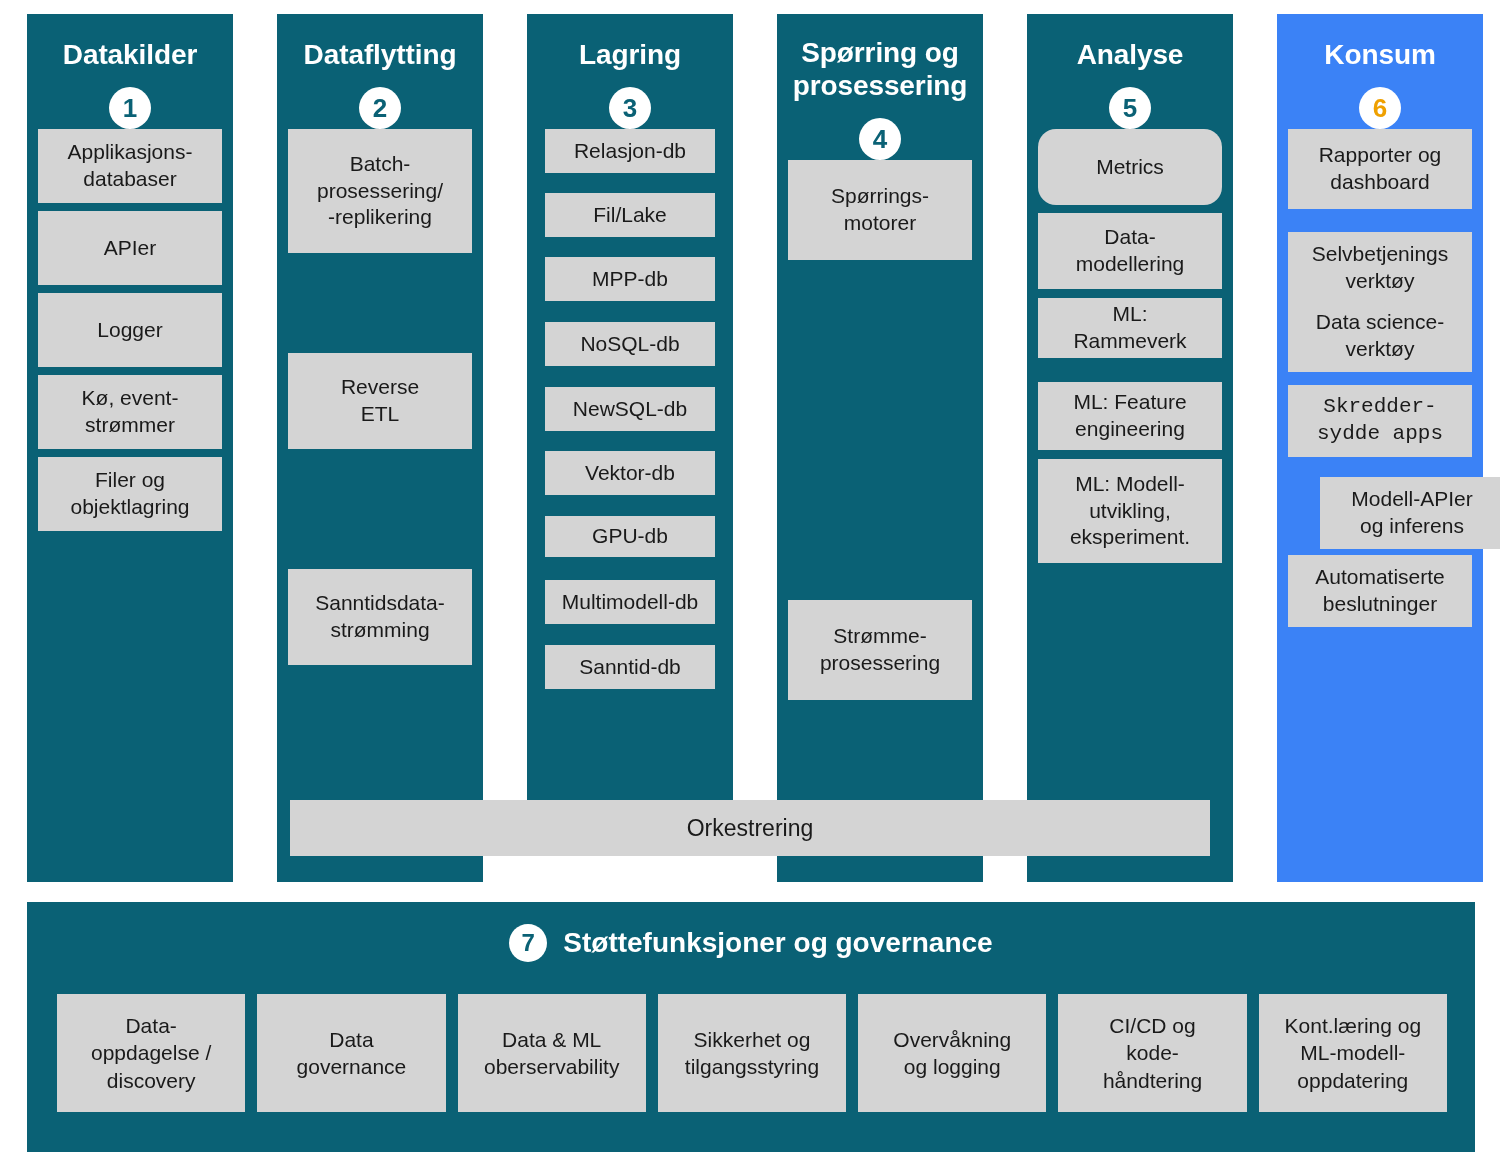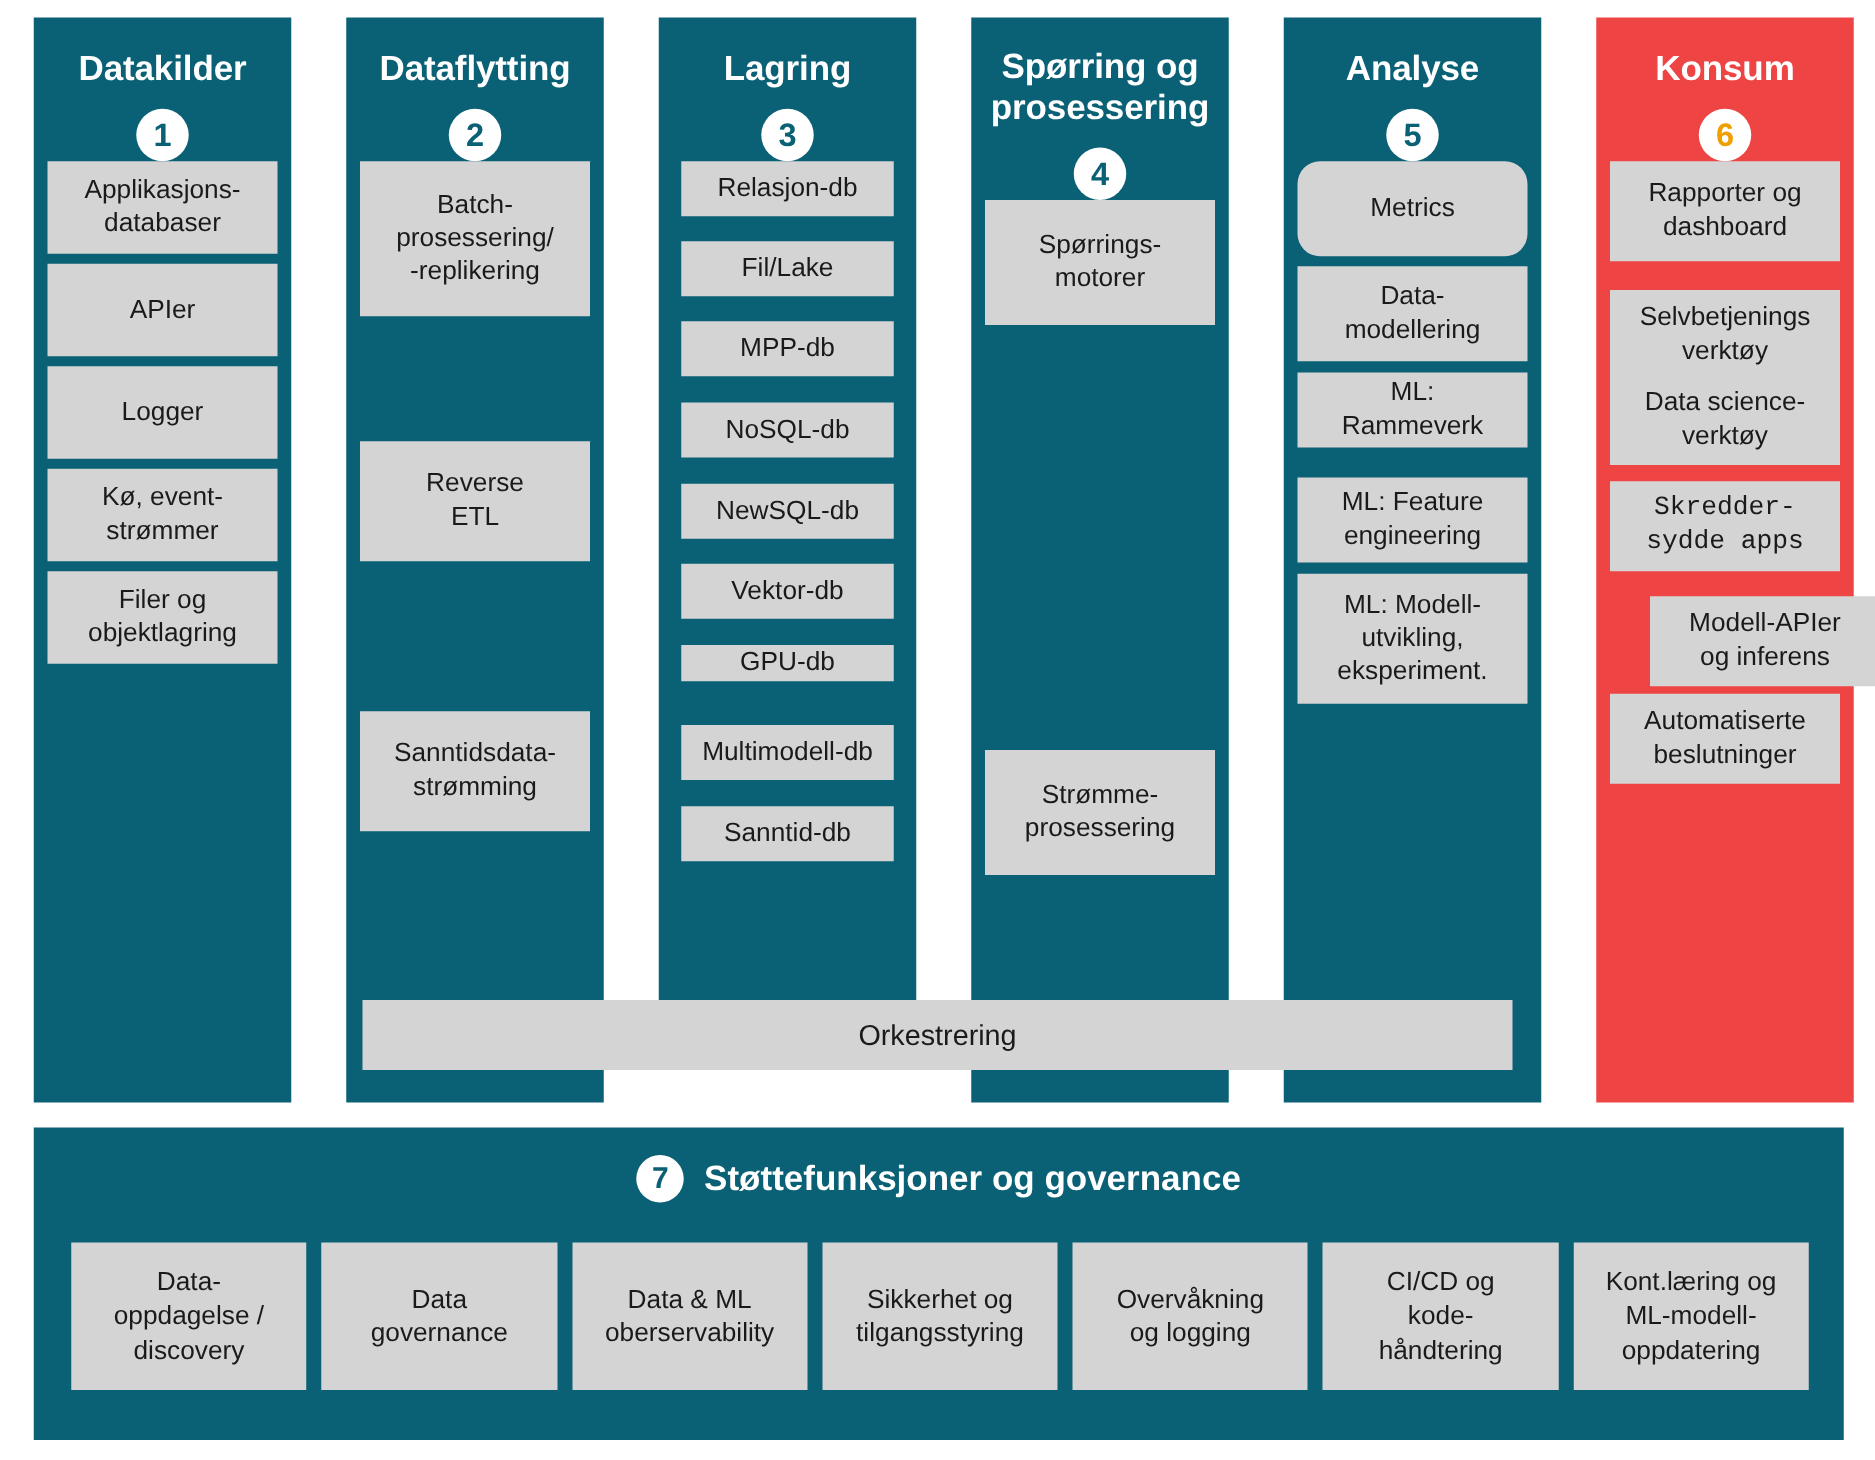--- a/index.html
+++ b/index.html
@@ -22,21 +22,21 @@
     position: absolute;
     top: 14px;
     width: 206px;
     height: 868px;
     background: #0a6175;
     display: flex;
     flex-direction: column;
     align-items: center;
     padding: 0;
   }
-  .column.accent { background: #ef4444; }
+  .column.accent { background: #3b82f6; }
 
   .col-title {
     width: 100%;
     text-align: center;
     color: #ffffff;
     font-size: 28px;
     font-weight: bold;
     line-height: 1.18;
     padding: 24px 6px 0 6px;
     letter-spacing: -0.1px;
@@ -200,21 +200,21 @@
           </div>
           <div class="card narrow" style="top: 193px; height: 44px;">
             <span>NoSQL-db</span>
           </div>
           <div class="card narrow" style="top: 258px; height: 44px;">
             <span>NewSQL-db</span>
           </div>
           <div class="card narrow" style="top: 322px; height: 44px;">
             <span>Vektor-db</span>
           </div>
-          <div class="card narrow" style="top: 387px; height: 29px; align-items: center;">
+          <div class="card narrow" style="top: 387px; height: 41px; align-items: center;">
             <span>GPU-db</span>
           </div>
           <div class="card narrow" style="top: 451px; height: 44px;">
             <span>Multimodell-db</span>
           </div>
           <div class="card narrow" style="top: 516px; height: 44px;">
             <span>Sanntid-db</span>
           </div>
         </div>
       </div>

